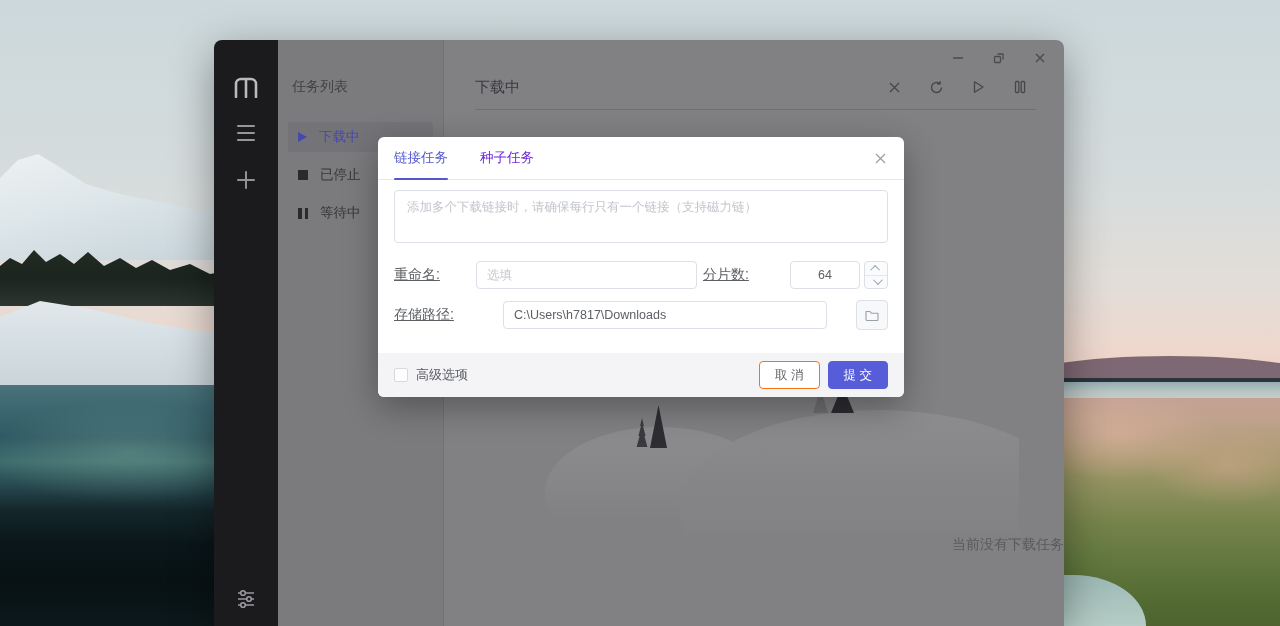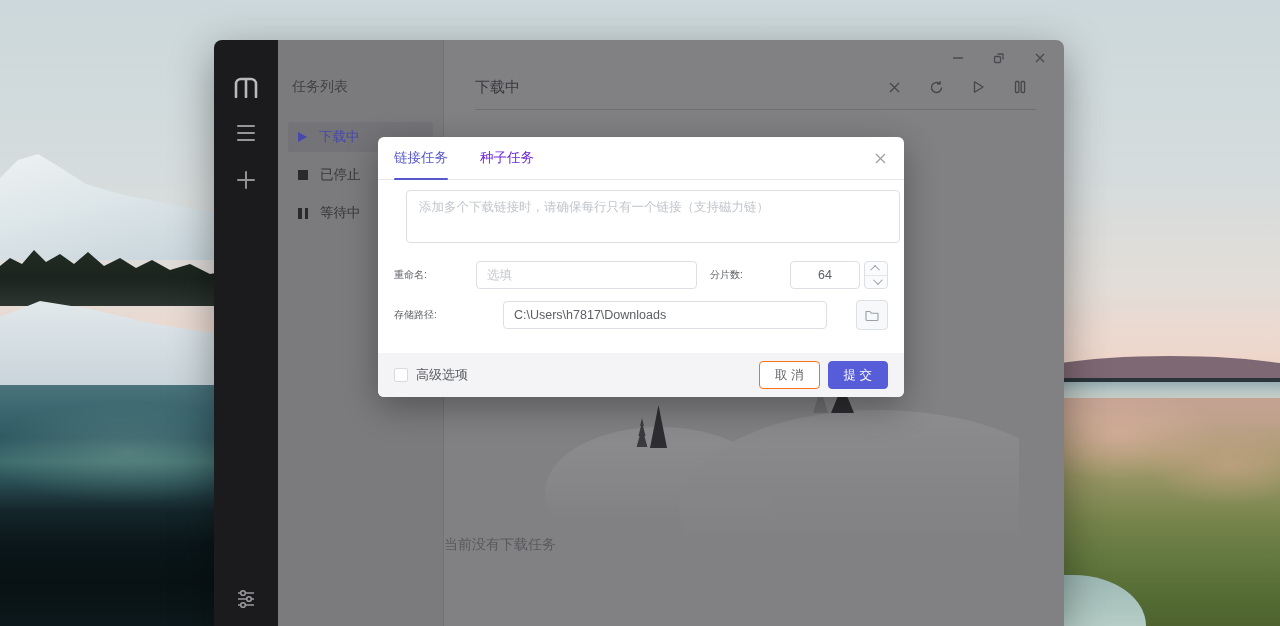--- a/index.html
+++ b/index.html
@@ -72,42 +72,42 @@
   .mound-left { left:56px; top:42px; width:230px; height:130px;
     background:linear-gradient(180deg,#8c8c8f 0%,#868689 45%,rgba(129,129,132,0) 72%); }
   .mound-right { left:190px; top:25px; width:400px; height:200px;
     background:linear-gradient(180deg,#8c8c8f 0%,#858588 40%,rgba(129,129,132,0) 70%); }
   .pine { position:absolute; clip-path:polygon(50% 0,66% 28%,58% 28%,80% 62%,70% 62%,95% 100%,5% 100%,30% 62%,20% 62%,42% 28%,34% 28%); }
   .tri { position:absolute; clip-path:polygon(50% 0,100% 100%,0 100%); }
   .tree-s1 { left:147px; top:33px; width:12px; height:29px; background:#3a3a3e; }
   .tree-t1 { left:161px; top:20px; width:17px; height:43px; background:#2e2e32; }
   .tree-g1 { left:324px; top:4px; width:15px; height:24px; background:#6e6e71; }
   .tree-t2 { left:342px; top:0; width:23px; height:28px; background:#2c2c30; }
-  .empty-text { position:absolute; left:0; right:0; top:496px; text-align:left; font-size:14px; color:#5a5a5e; }
+  .empty-text { position:absolute; left:8px; right:0; top:496px; text-align:right; font-size:14px; color:#5a5a5e; }
 
   
   .modal { position:absolute; left:378px; top:137px; width:526px; height:260px; background:#fff;
     border-radius:6px; box-shadow:0 10px 34px rgba(0,0,0,.32); z-index:10; }
   .modal-header { position:relative; height:43px; border-bottom:1px solid #e6e8ec; padding:0 16px; display:flex; }
   .tab { position:relative; font-size:13.5px; line-height:42px; margin-right:32px; cursor:pointer; color:#6d28d9; }
   .tab.active { color:#5558cb; }
   .tab.active::after { content:""; position:absolute; left:0; right:0; bottom:-1px; height:2px; background:#5558cb; border-radius:1px; }
   .modal-close { position:absolute; right:14px; top:11px; width:20px; height:20px; display:flex; align-items:center; justify-content:center; cursor:pointer; }
   .modal-body { padding:10px 16px 0; }
   .links-area { width:100%; height:53px; resize:none; border:1px solid #dcdfe6; border-radius:4px;
-    padding:8px 12px; font-size:12.5px; font-family:"Liberation Sans",sans-serif; color:#5d6065; outline:none;margin-left:12px; }
+    padding:8px 12px; font-size:12.5px; font-family:"Liberation Sans",sans-serif; color:#5d6065; outline:none; }
   .links-area::placeholder { color:#c2c6cd; }
   .form-row { display:flex; align-items:center; margin-top:14px; }
   .form-row.row2 { margin-top:11px;gap:27px; }
-  .f-label { width:82px; flex:none; font-size:10px; color:#5d6065; }
+  .f-label { width:82px; flex:none; font-size:14px; color:#5d6065;text-decoration:underline; }
   .txt-input { height:28px; border:1px solid #dcdfe6; border-radius:4px; padding:0 10px; font-size:12.5px;
     color:#5d6065; outline:none; font-family:"Liberation Sans",sans-serif; }
   .txt-input::placeholder { color:#c2c6cd; }
   .rename-input { width:221px; }
-  .splits-label { margin-left:13px; width:auto; }
+  .splits-label { margin-left:6px; width:auto; }
   .num-group { margin-left:auto; display:flex; align-items:center; }
   .num-input { width:70px; height:28px; text-align:center; }
   .stepper { width:24px; height:28px; margin-left:4px; border:1px solid #dcdfe6; border-radius:4px;
     background:#fafbfc; display:flex; flex-direction:column; overflow:hidden; }
   .step-btn { flex:1; display:flex; align-items:center; justify-content:center; cursor:pointer; }
   .step-btn.up { border-bottom:1px solid #e3e6ea; }
   .chev { width:7px; height:7px; border-left:1.4px solid #9ca0a8; border-top:1.4px solid #9ca0a8; }
   .chev.u { transform:rotate(45deg) translateY(2px); }
   .chev.d { transform:rotate(225deg) translateY(2px); }
   .path-input { flex:1; }

